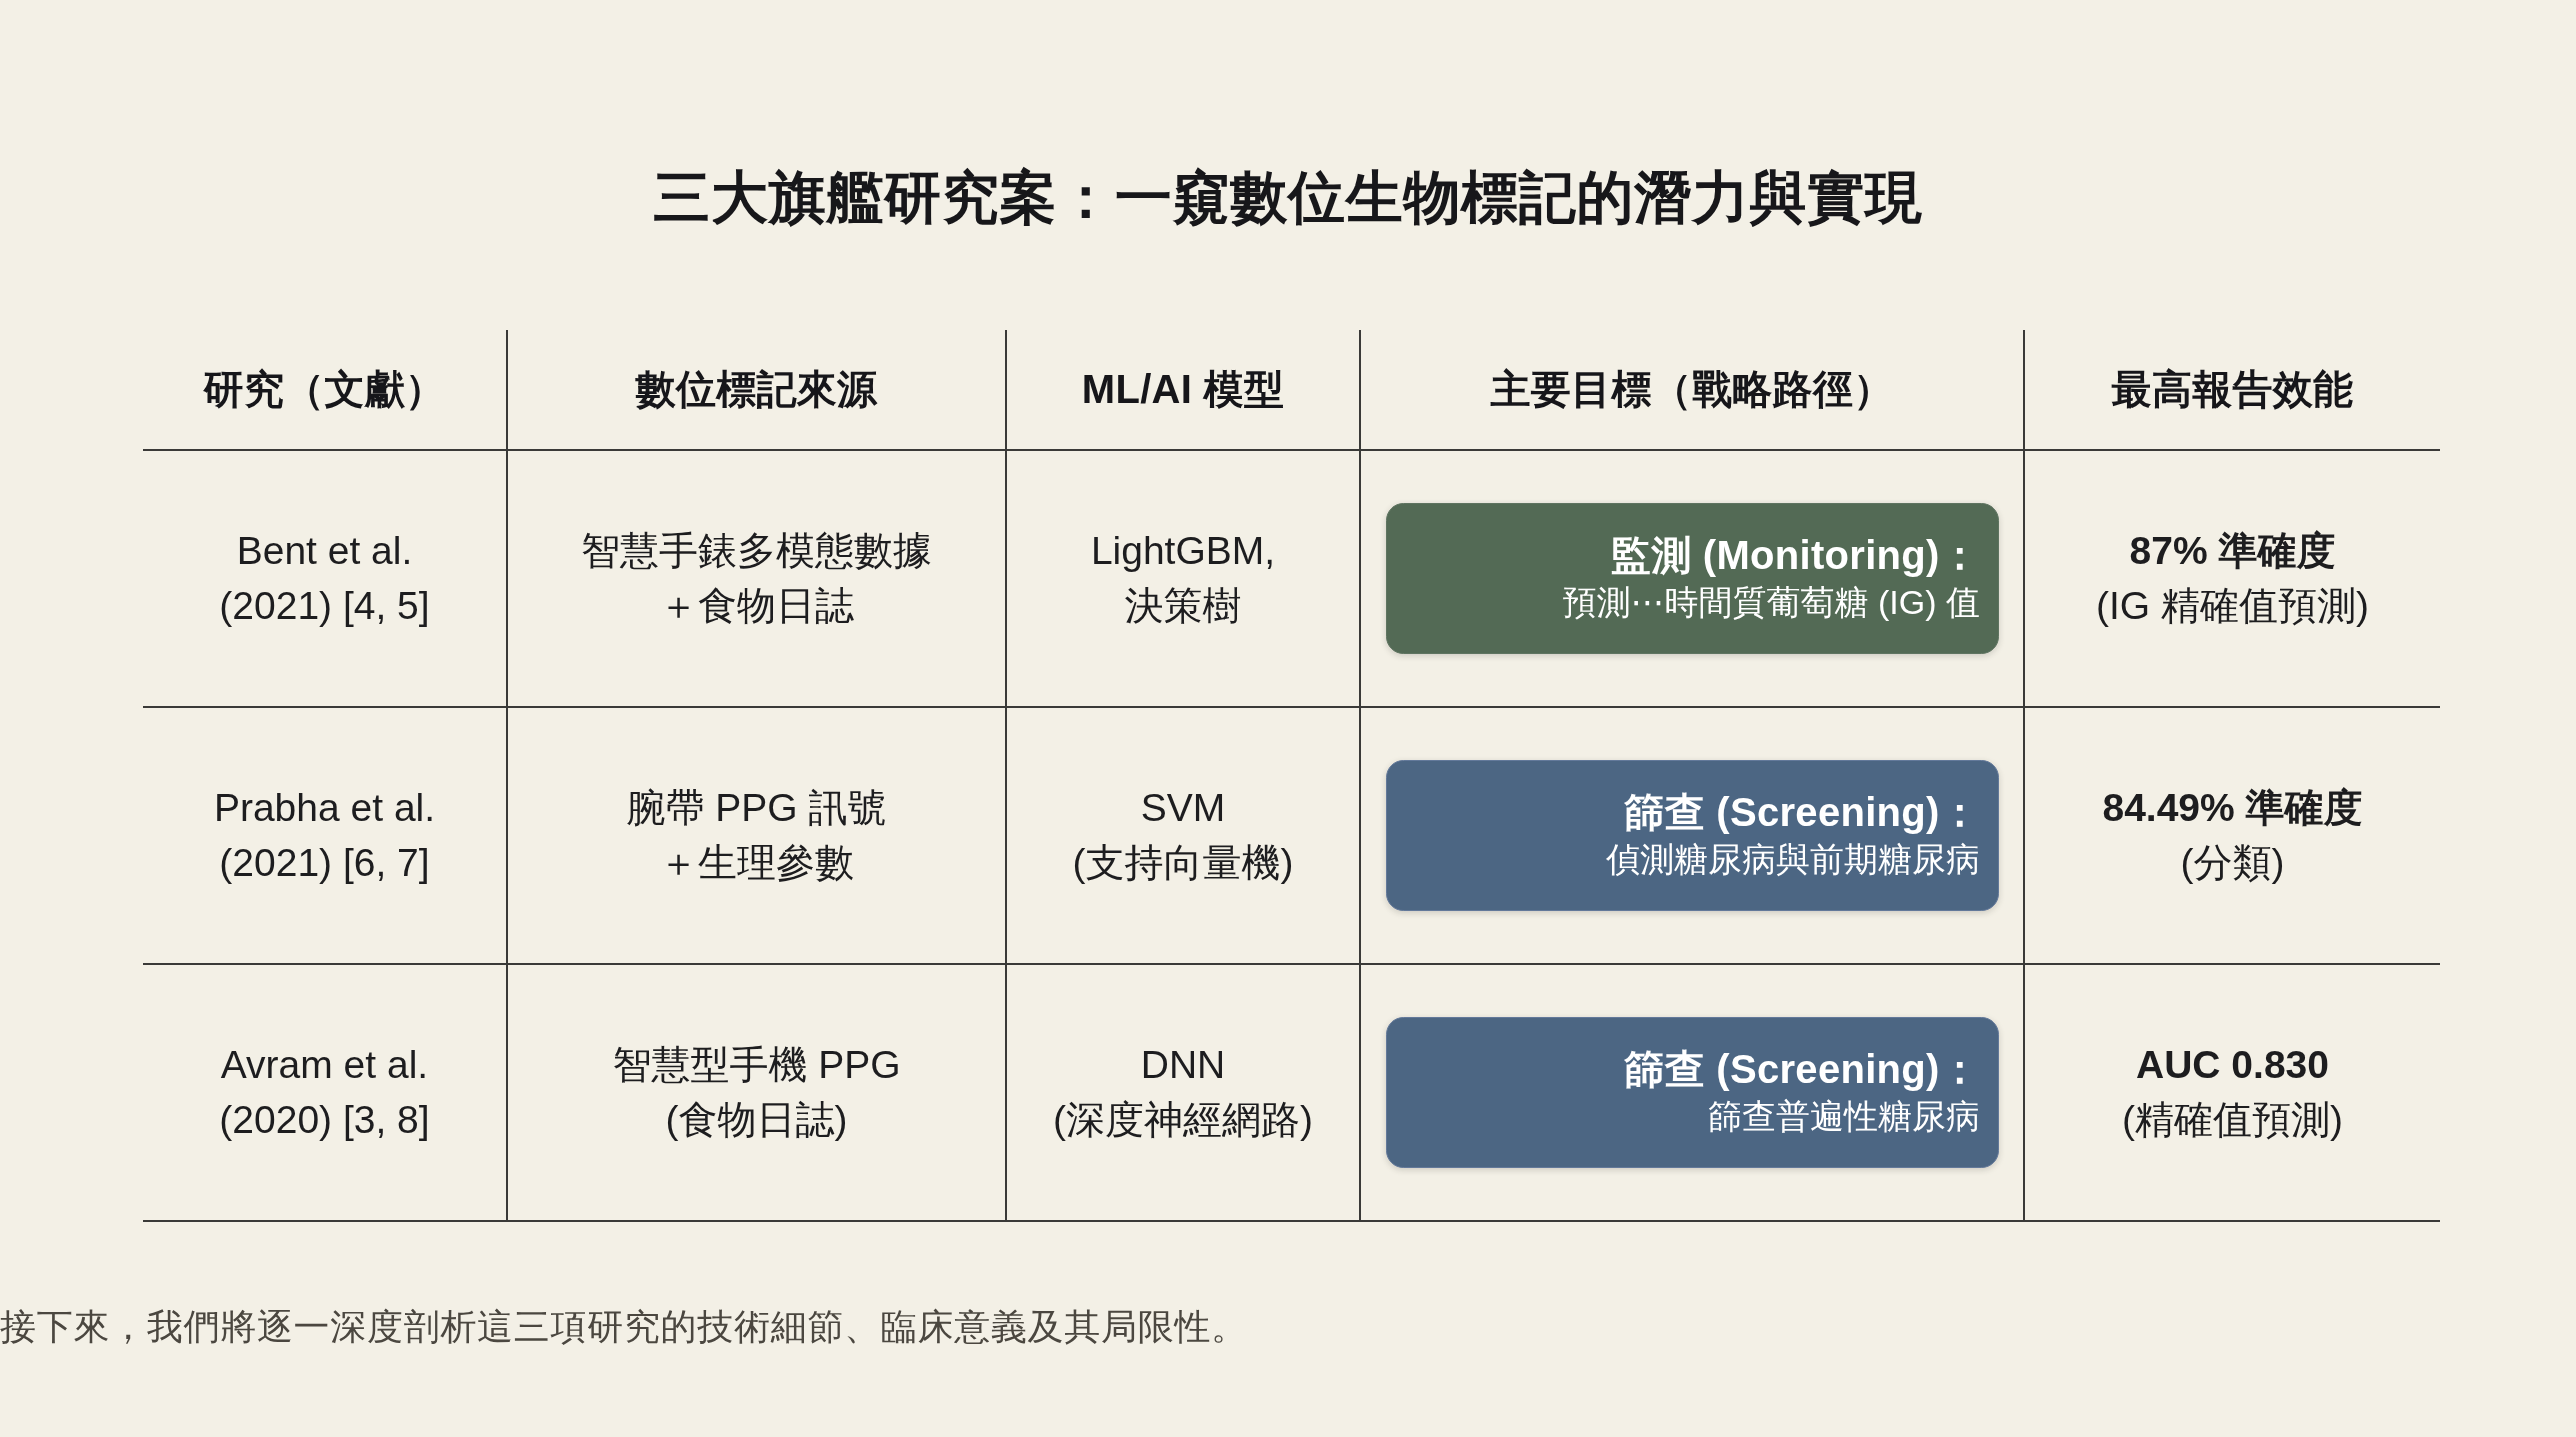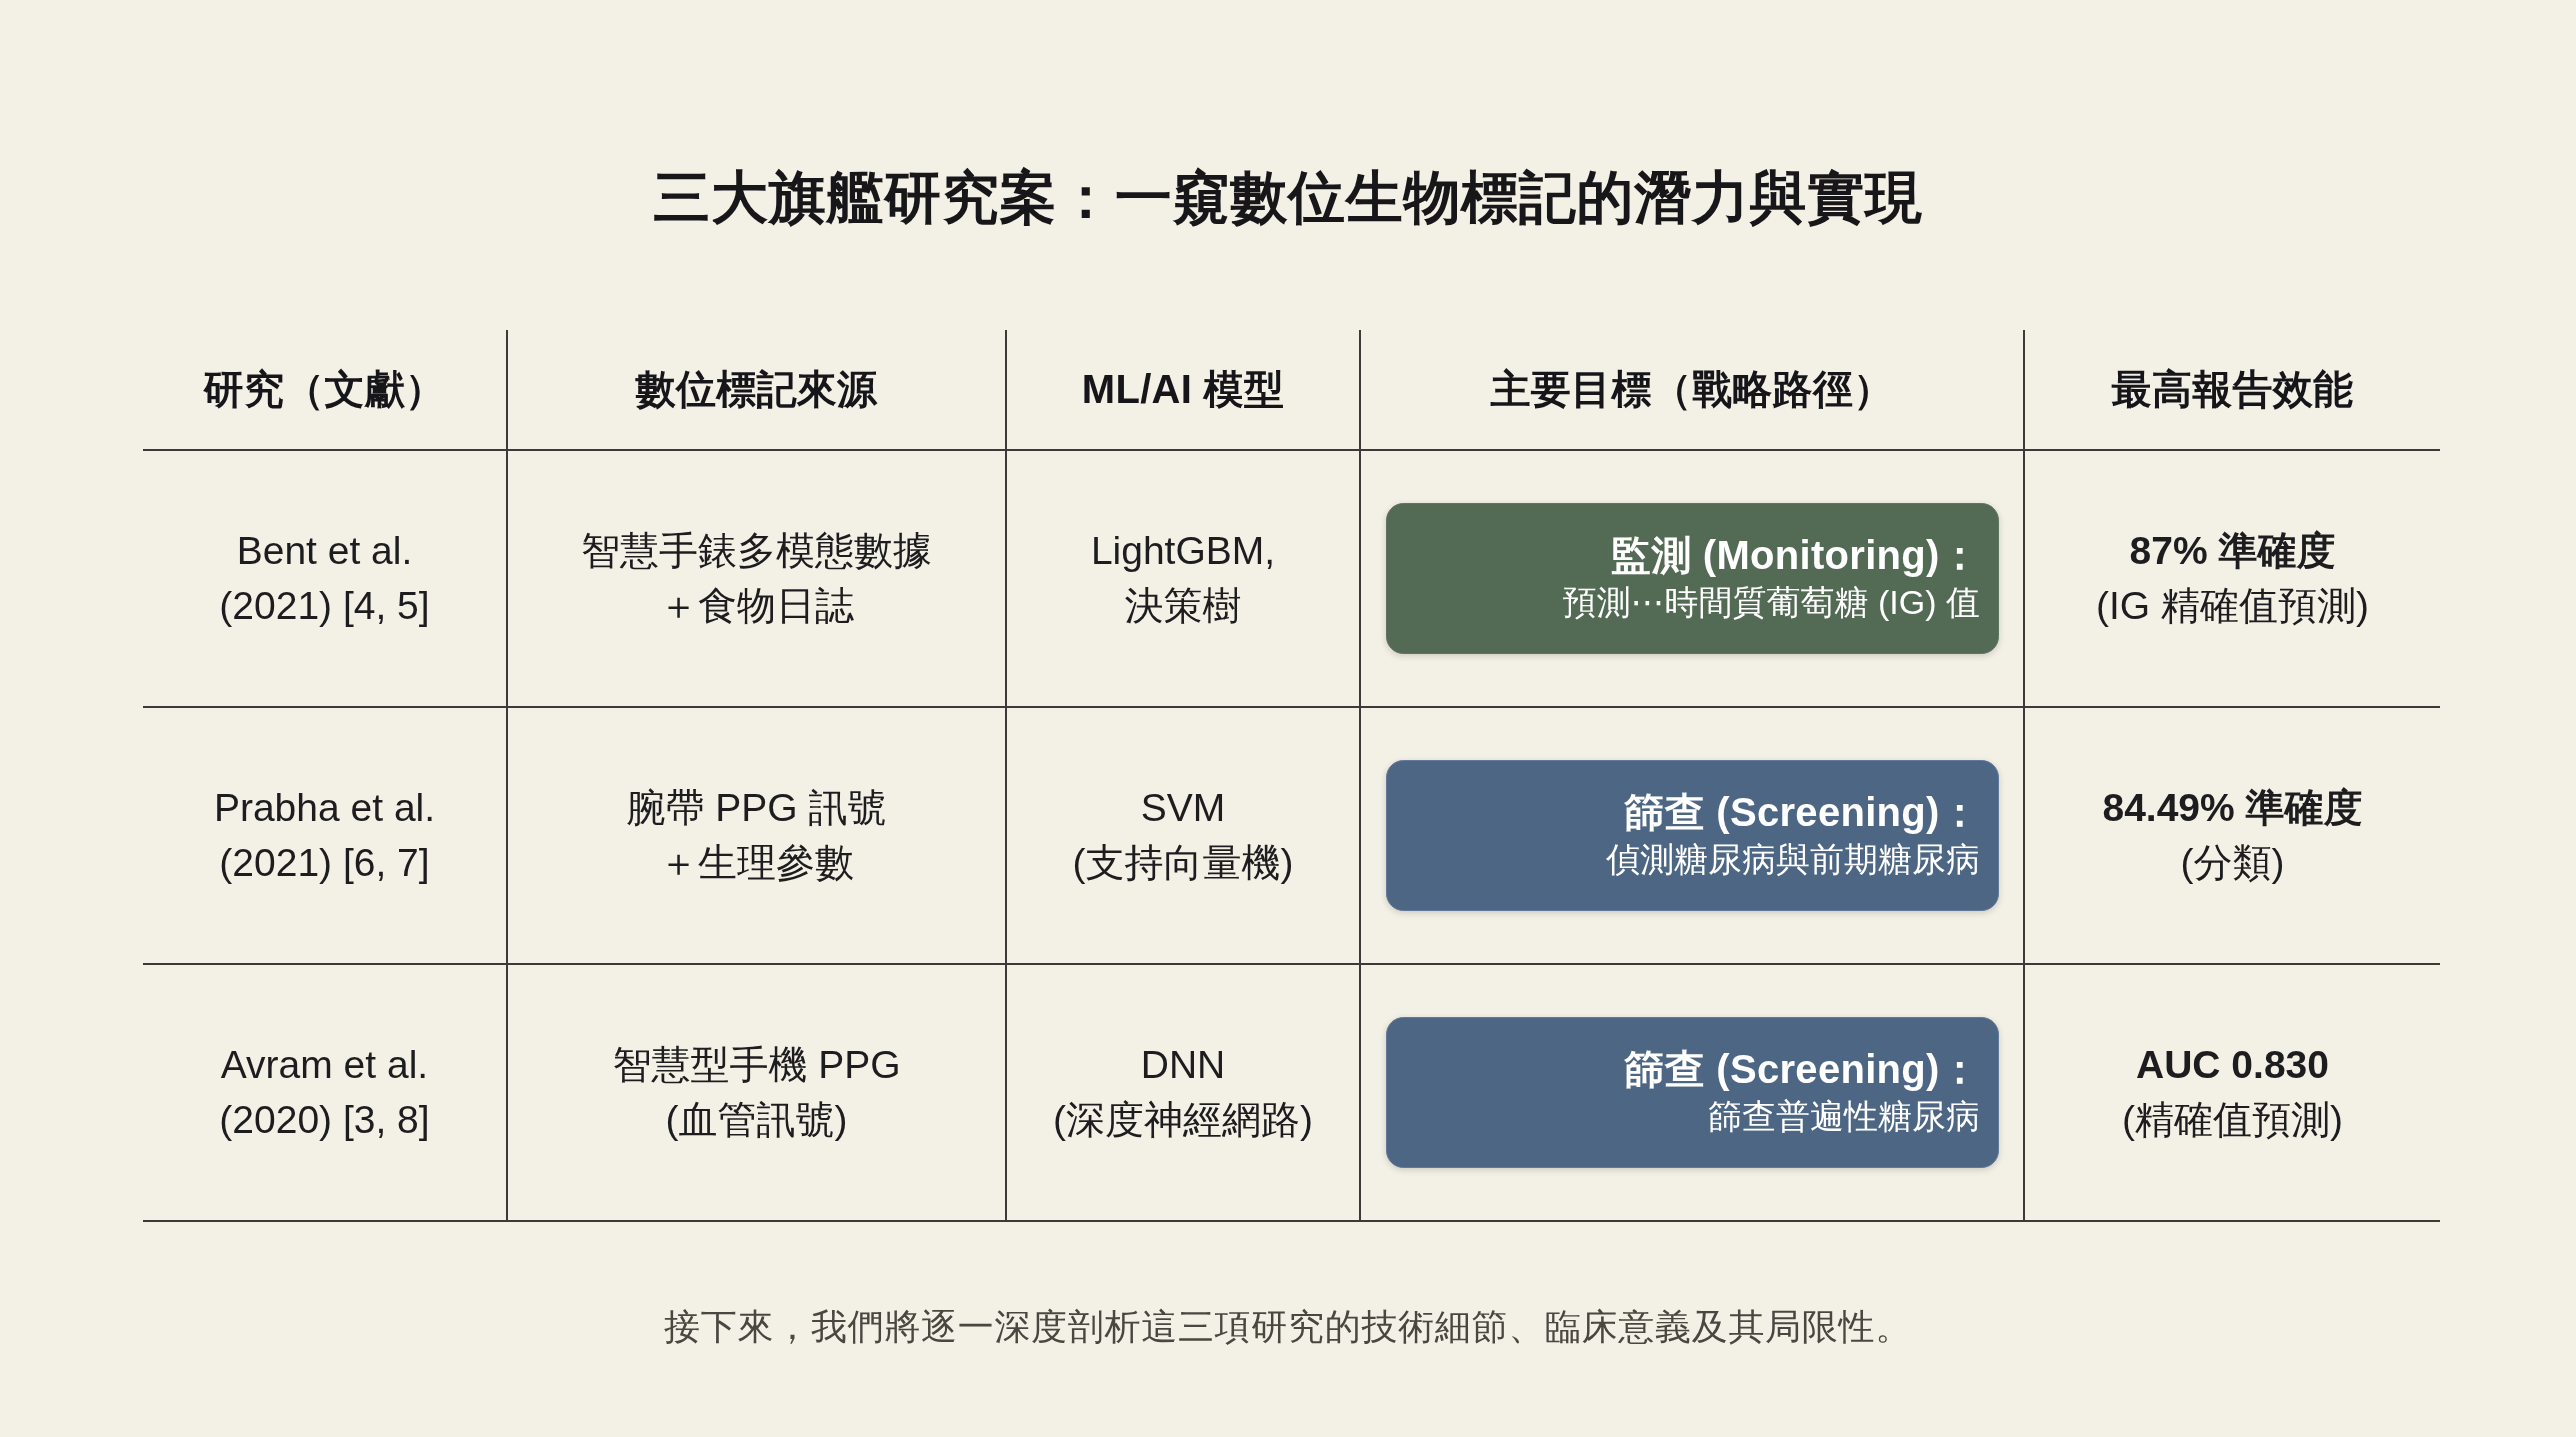--- a/index.html
+++ b/index.html
@@ -147,21 +147,20 @@
     background: #4c6683;
     border: 1.3px solid #63799a;
   }
 
   
   .footer-note {
     position: absolute;
     left: 0;
     top: 1304px;
     width: 100%;
-    text-align: center;
     font-size: 36px;
     line-height: 1.3;
     color: #4b4740;
     letter-spacing: 0.7px;
   }
 </style>
 </head>
 <body>
 
 <div class="slide">
@@ -238,21 +237,21 @@
           </td>
         </tr>
 
         <tr>
           <td class="study">
             <span class="line">Avram et al.</span>
             <span class="line">(2020) [3, 8]</span>
           </td>
           <td class="source">
             <span class="line">智慧型手機 PPG</span>
-            <span class="line">(血管訊號)</span>
+            <span class="line">(食物日誌)</span>
           </td>
           <td class="model">
             <span class="line">DNN</span>
             <span class="line">(深度神經網路)</span>
           </td>
           <td class="goal">
             <div class="badge screening">
               <span class="b-title">篩查 (Screening)：</span>
               <span class="b-sub">篩查普遍性糖尿病</span>
             </div>

